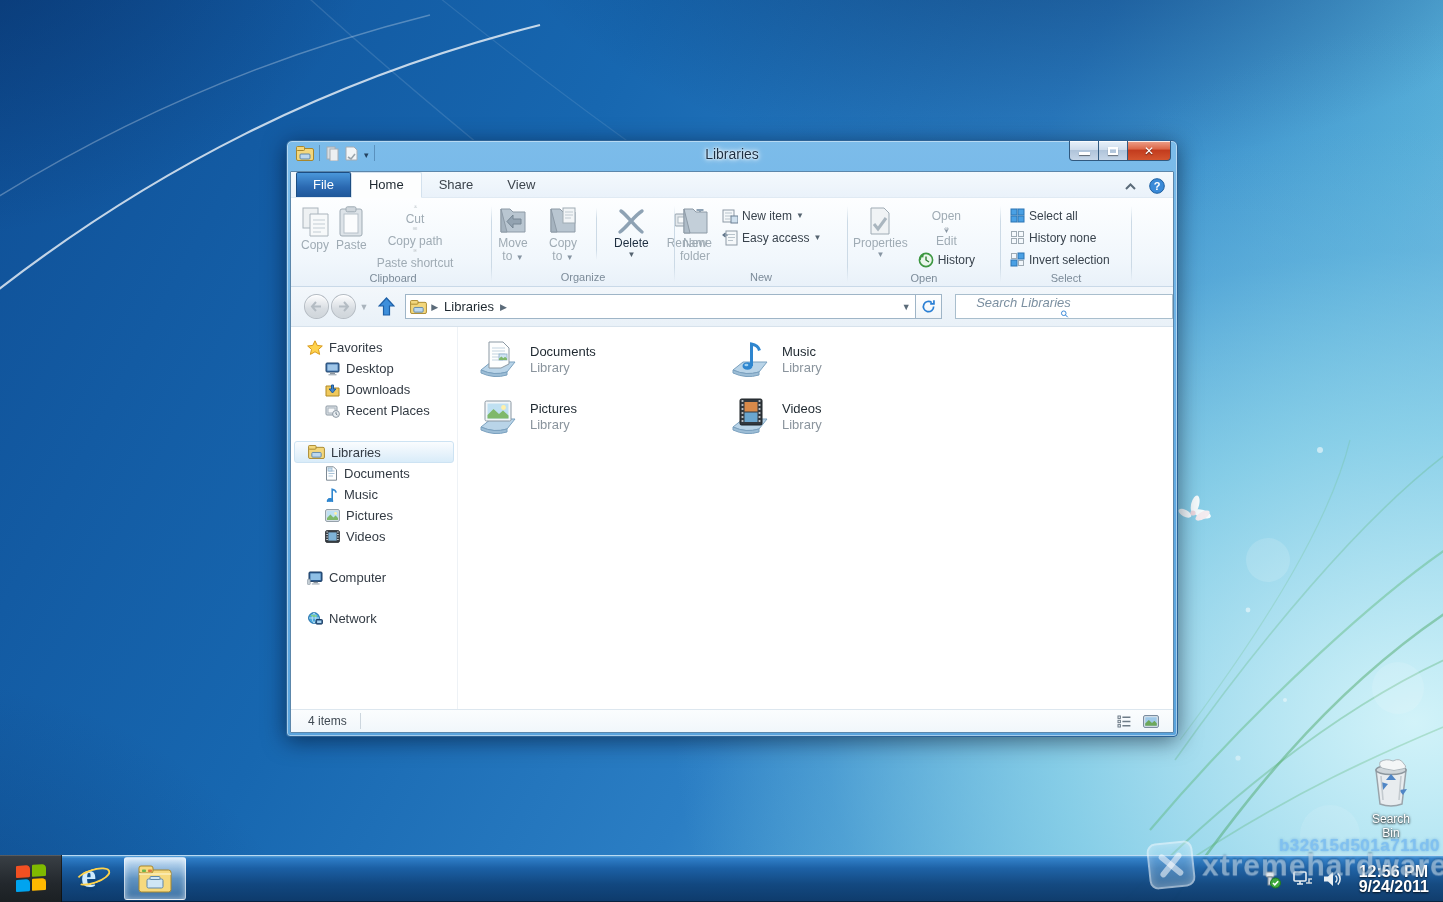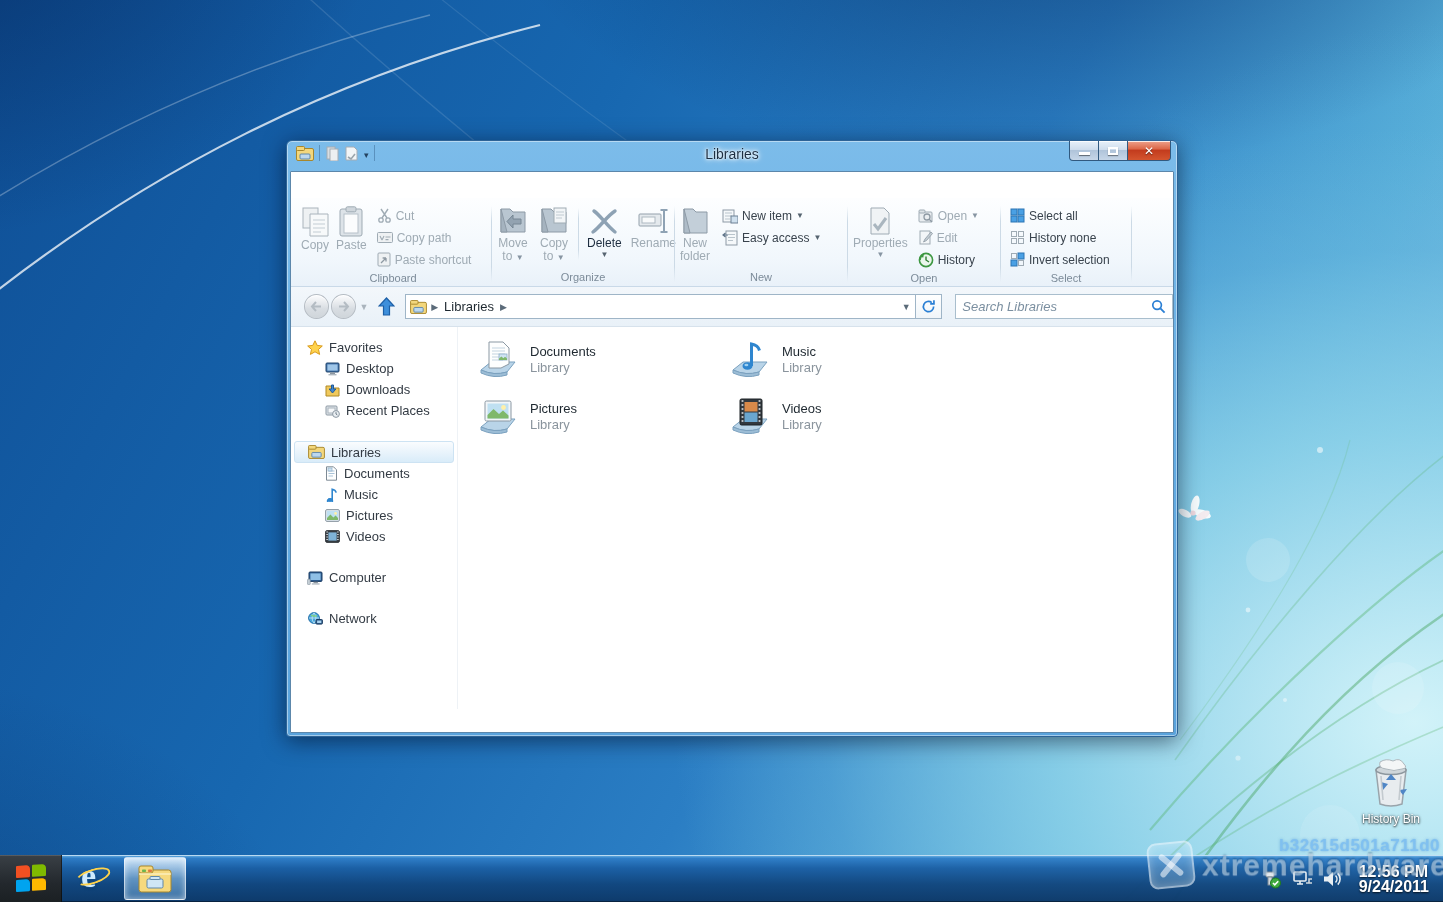--- a/index.html
+++ b/index.html
@@ -118,21 +118,21 @@
   .rib-content{ display:flex; flex:1; align-items:flex-start; padding-top:2px; }
   .rib-label{ text-align:center; font-size:11px; color:#7c8b99; padding:2px 0 3px; }
   .rib-sep{ width:1px; margin:4px 2px; background:linear-gradient(transparent,#ccdaE6 20%,#ccdae6 80%,transparent); }
   .rb-big{
     display:flex; flex-direction:column; align-items:center; gap:1px;
     padding:2px 3px; border-radius:2px;
   }
   .rb-big .bl{ font-size:12px; line-height:13px; text-align:center; white-space:pre-line; }
   .rb-col{ display:flex; flex-direction:column; justify-content:flex-start; gap:1px; padding-top:1px; }
   .rb-small{ display:flex; align-items:center; gap:4px; height:21px; font-size:12px; padding:0 3px; border-radius:2px; }
-  .dis{ color:#9fabb4; } .ena{ color:#39434d; }
+  .dis{ color:#9fabb4;flex-direction:column; } .ena{ color:#39434d; }
   .drop{ font-size:8px; color:#8795a2; line-height:8px; }
   .ena .drop, .ena.drop{ color:#55636f; }
 
   
   .addressrow{
     position:absolute; left:0; right:0; top:115px; height:40px;
     background:linear-gradient(#f3f7fb,#e9f1f8); border-bottom:1px solid #d7e2ec;
     display:flex; align-items:center;
   }
   .nav-circle{
@@ -150,21 +150,21 @@
   }
   .crumb-arrow{ font-size:9px; color:#5b6b79; }
   .crumb-text{ font-size:13px; color:#1e2830; padding:0 2px; }
   .address-spacer{ flex:1; }
   .refresh-btn{
     width:27px; height:25px; border:1px solid #9fb5c7; border-left:none; background:linear-gradient(#fff,#f0f5f9);
     display:flex; align-items:center; justify-content:center;
   }
   .search-box{
     margin-left:13px; width:220px; height:25px; background:#fff; border:1px solid #a9becd;
-    display:flex; align-items:center; padding:0 6px;
+    display:flex; align-items:center; padding:0 6px;flex-direction:column;
   }
   .search-input{ flex:1; border:none; outline:none; font-size:13px; font-family:inherit; color:#333; background:transparent; }
   .search-input::placeholder{ font-style:italic; color:#7b8fa0; }
 
   
   .win-body{ position:absolute; left:0; right:0; top:155px; bottom:23px; background:#fff; display:flex; }
   .sidebar{ width:167px; border-right:1px solid #eef2f6; padding-top:10px; overflow:hidden; }
   .side-row{ display:flex; align-items:center; gap:6px; height:21px; padding-left:16px; color:#333b44; font-size:13px; }
   .side-row.child{ padding-left:34px; }
   .side-gap{ height:20px; }
@@ -256,21 +256,21 @@
   <div class="recycle-bin">
     <svg width="50" height="52" viewBox="0 0 50 52">
       <path d="M10 14 L14 48 Q25 52 36 48 L40 14 Z" fill="#e8ecef" stroke="#9aa4ab" stroke-width="1.5"></path>
       <ellipse cx="25" cy="14" rx="15" ry="4.5" fill="#cfd6da" stroke="#8d979e" stroke-width="1.5"></ellipse>
       <path d="M14 6 Q20 2 27 5 Q34 1 38 8 Q42 12 36 13 Q28 16 20 13 Q12 12 14 6 Z" fill="#f4f6f7" stroke="#aeb7bd"></path>
       <path d="M20 24 l5 -6 5 6 Z" fill="#4f86c6"></path>
       <path d="M17 34 l-2 -8 7 2 Z" fill="#4f86c6"></path>
       <path d="M33 34 l8 -1 -4 6 Z" fill="#4f86c6"></path>
       <path d="M15 20 L17 44 M35 20 L33 44" stroke="#c3cacf" stroke-width="1.6"></path>
     </svg>
-    <div class="recycle-label">History Bin</div>
+    <div class="recycle-label">Search Bin</div>
   </div>
 
   <div class="window">
     <div class="titlebar">
       <div class="qat">
         <svg width="18" height="15" viewBox="0 0 18 15">
           <rect x="0.5" y="2.5" width="17" height="12" rx="1.5" fill="#f3d77c" stroke="#a8872c"></rect>
           <rect x="0.5" y="0.5" width="8" height="4" rx="1" fill="#f3d77c" stroke="#a8872c"></rect>
           <rect x="4" y="8" width="10" height="5" rx="1" fill="#bcd8ee" stroke="#5f87a8"></rect>
         </svg>
@@ -295,20 +295,37 @@
             <div class="glyph-max"></div>
           </div>
         <div class="cap-btn cap-close">
             <div class="glyph-close">✕</div>
           </div>
       </div>
     </div>
 
     <div class="window-inner">
 
+      <div class="tabrow">
+        <div class="tabs">
+          <div class="tab tab-file">File</div>
+          <div class="tab tab-active">Home</div>
+          <div class="tab">Share</div>
+          <div class="tab">View</div>
+        </div>
+        <div class="tabrow-right">
+          <svg width="13" height="9" viewBox="0 0 13 9">
+            <path d="M2 7 L6.5 2.5 L11 7" fill="none" stroke="#5b6b79" stroke-width="2"></path>
+          </svg>
+          <svg width="16" height="16" viewBox="0 0 16 16">
+            <circle cx="8" cy="8" r="7.3" fill="#3a8ad8" stroke="#1d5fa0"></circle>
+            <text x="8" y="12" text-anchor="middle" font-size="11" font-weight="bold" fill="#fff" font-family="Liberation Sans,sans-serif">?</text>
+          </svg>
+        </div>
+      </div>
 
       <div class="ribbon">
 
         <div class="rib-group" style="width:192px">
           <div class="rib-content">
             <div class="rb-big dis">
               <svg width="30" height="32" viewBox="0 0 30 32">
                 <rect x="3" y="2" width="15" height="20" fill="#eef1f3" stroke="#aab4bc"></rect>
                 <path d="M10 8 h18 v22 h-18 Z" fill="#f7f9fa" stroke="#aab4bc"></path>
                 <path d="M13 14h12 M13 18h12 M13 22h12 M13 26h8" stroke="#c3cdd4"></path>
@@ -346,21 +363,21 @@
                 </svg>
                 <span>Paste shortcut</span>
               </div>
             </div>
           </div>
           <div class="rib-label">Clipboard</div>
         </div>
         <div class="rib-sep"></div>
 
         <div class="rib-group" style="width:178px">
-          <div class="rib-content" style="justify-content:space-between; gap:3px;">
+          <div class="rib-content" style="justify-content:space-between; gap:12px;">
             <div class="rb-big dis">
               <svg width="32" height="30" viewBox="0 0 32 30">
                 <path d="M4 3 h9 l3 3 h12 v20 h-24 Z" fill="#b9c6d1" stroke="#8d9aa6"></path>
                 <path d="M4 3 l6 23 h-6 Z" fill="#a5b3bf" stroke="#8d9aa6"></path>
                 <path d="M24 17 h-8 v-4 l-6 6.5 6 6.5 v-4 h8 Z" fill="#93a3b1" stroke="#768694" transform="translate(0,-4)"></path>
               </svg>
               <span class="bl"><span>Move
 to</span> <span class="drop">▼</span></span>
             </div>
             <div class="rb-big dis">
@@ -706,20 +723,41 @@
               <path d="M14.6 8h1.8 M14.6 12h1.8 M14.6 16h1.8 M14.6 20h1.8 M14.6 24h1.8 M14.6 28h1.8 M31.6 8h1.8 M31.6 12h1.8 M31.6 16h1.8 M31.6 20h1.8 M31.6 24h1.8 M31.6 28h1.8" stroke="#e8ecef" stroke-width="1.6"></path>
             </svg>
             <div>
               <div class="tile-name">Videos</div>
               <div class="tile-type">Library</div>
             </div>
           </div>
         </div>
       </div>
 
+      <div class="statusbar">
+        <span class="status-count">4 items</span>
+        <div class="status-div"></div>
+        <div class="status-right">
+          <div class="view-btn">
+            <svg width="15" height="13" viewBox="0 0 15 13">
+              <rect x="1" y="1" width="2.4" height="2.4" fill="none" stroke="#6d7b87"></rect>
+              <rect x="1" y="5.3" width="2.4" height="2.4" fill="none" stroke="#6d7b87"></rect>
+              <rect x="1" y="9.6" width="2.4" height="2.4" fill="none" stroke="#6d7b87"></rect>
+              <path d="M5.4 2.2h8 M5.4 6.5h8 M5.4 10.8h8" stroke="#6d7b87" stroke-width="1.4"></path>
+            </svg>
+          </div>
+          <div class="view-btn">
+            <svg width="16" height="13" viewBox="0 0 16 13">
+              <rect x="0.7" y="0.7" width="14.6" height="11.6" rx="1" fill="#eaf3fa" stroke="#5f7489"></rect>
+              <rect x="2.2" y="2.2" width="11.6" height="8.6" fill="#9fc9e8"></rect>
+              <path d="M2.2 8.4 l3.6 -3.4 3.2 3 2.4 -2.2 2.4 2.4 v2.6 h-11.6 Z" fill="#6da85c"></path>
+            </svg>
+          </div>
+        </div>
+      </div>
     </div>
   </div>
 
   <div class="brand-watermark">
     <div class="brand-tile"></div>
     <div class="brand-text">xtremehardware.it</div>
   </div>
 
   <div class="taskbar">
     <div class="start-button">

